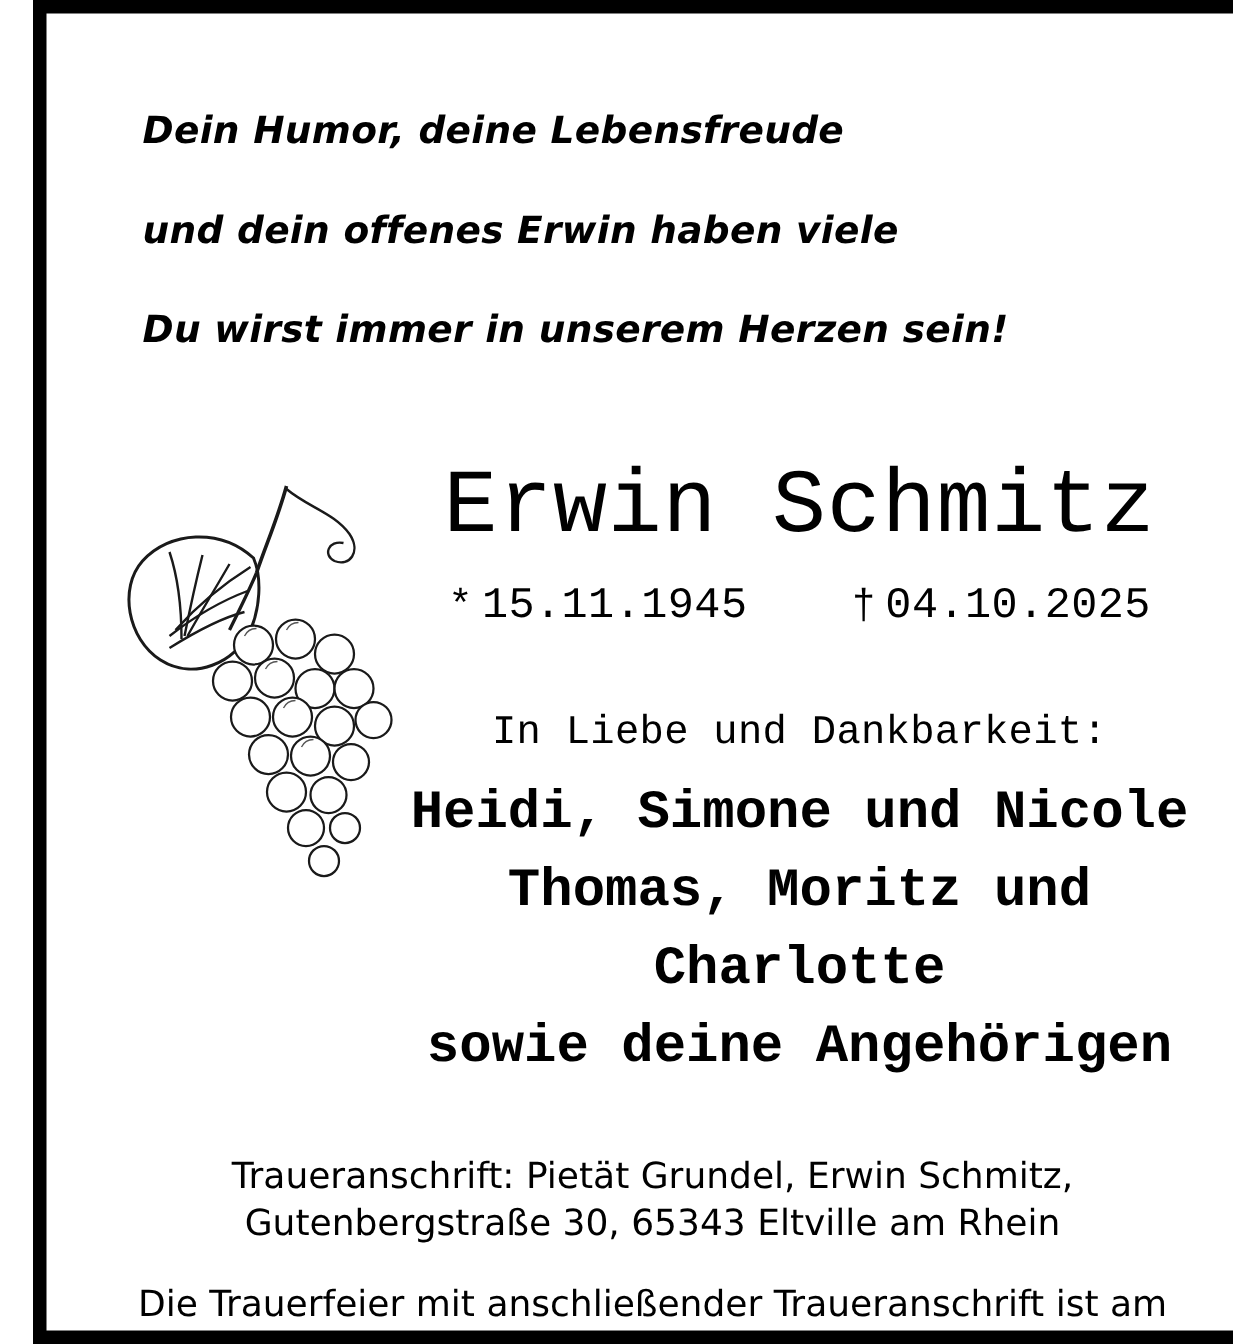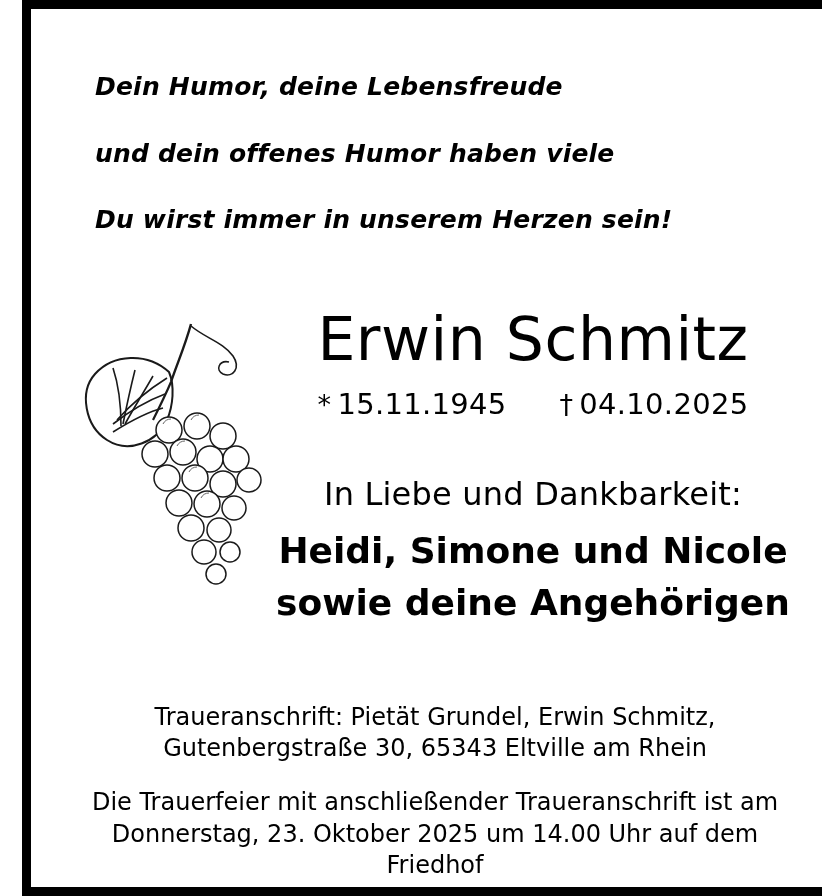--- a/index.html
+++ b/index.html
@@ -44,20 +44,21 @@
   }
   .verse-line {
     display: block;
   }
 
   
   .main-area {
     position: relative;
     margin-top: 38px;
     min-height: 350px;
+    font-family: Liberation Mono, monospace;
   }
   .grapes-illustration {
     position: absolute;
     left: 12px;
     top: 4px;
     width: 220px;
     height: 300px;
   }
   .center-block {
     margin-left: 200px;
@@ -84,21 +85,21 @@
   .dates-row .sym {
     font-size: 27px;
     margin-right: 6px;
   }
   .dates-row .spacer {
     display: inline-block;
     width: 34px;
   }
   .gratitude {
     margin-top: 54px;
-    font-size: 32px;
+    font-size: 27px;
     letter-spacing: 0.2px;
   }
   .family-names {
     margin-top: 12px;
     font-weight: bold;
     font-size: 36px;
     line-height: 1.45;
   }
   .family-line {
     display: block;
@@ -123,21 +124,21 @@
   }
 </style>
 </head>
 <body>
 
 <div class="obituary-card">
   <div class="inner">
 
     <div class="verse">
       <span class="verse-line">Dein Humor, deine Lebensfreude</span>
-      <span class="verse-line">und dein offenes Humor haben viele</span>
+      <span class="verse-line">und dein offenes Erwin haben viele</span>
       <span class="verse-line">Du wirst immer in unserem Herzen sein!</span>
     </div>
 
     <div class="main-area">
 
       <div class="grapes-illustration">
         <svg viewBox="0 0 220 300" width="220" height="300" aria-hidden="true">
           <g fill="none" stroke="#1a1a1a" stroke-width="1.6">
 
             <path d="M118 12 C112 34, 104 52, 98 70" stroke-width="2.4"></path>
@@ -195,20 +196,21 @@
           <span class="spacer"></span>
           <span class="date-item">
             <span class="sym">†</span><span>04.10.2025</span>
           </span>
         </div>
 
         <div class="gratitude">In Liebe und Dankbarkeit:</div>
 
         <div class="family-names">
           <span class="family-line">Heidi, Simone und Nicole</span>
+          <span class="family-line">Thomas, Moritz und Charlotte</span>
           <span class="family-line">sowie deine Angehörigen</span>
         </div>
       </div>
     </div>
 
     <div class="lower">
       <div class="address-block">
         <span class="address-line">Traueranschrift: Pietät Grundel, Erwin Schmitz,</span>
         <span class="address-line">Gutenbergstraße 30, 65343 Eltville am Rhein</span>
       </div>

